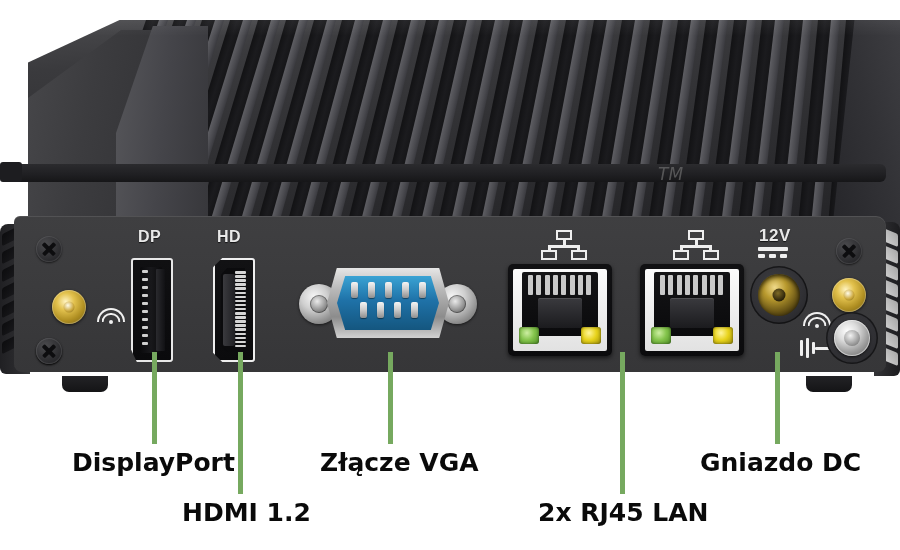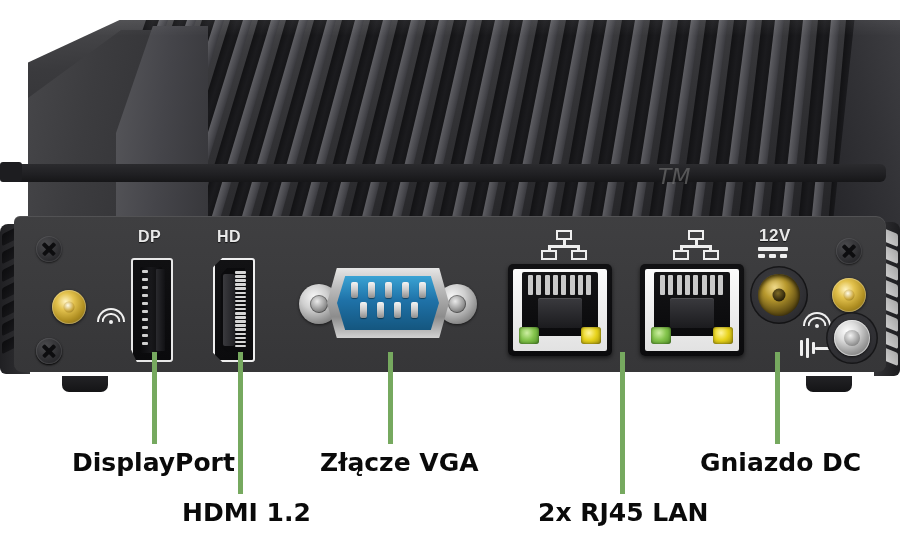--- a/index.html
+++ b/index.html
@@ -344,21 +344,21 @@
     font-style:italic;
     font-family:"DejaVu Sans", sans-serif;
     color:rgba(190,190,190,0.42);
     letter-spacing:-2px;
     user-select:none;
     white-space:nowrap;
   }
   .watermark .accent{color:rgba(190,124,36,0.78);}
   .wm-tm{
     position:absolute;left:658px;top:148px;
-    font-size:22px;font-style:italic;font-weight:400;
+    font-size:17px;font-style:italic;font-weight:400;
     font-family:"DejaVu Sans", sans-serif;
     color:rgba(120,120,120,0.62);
   }
 
   
   .leader{
     position:absolute;
     width:5px;
     background:#76a95f;
   }

